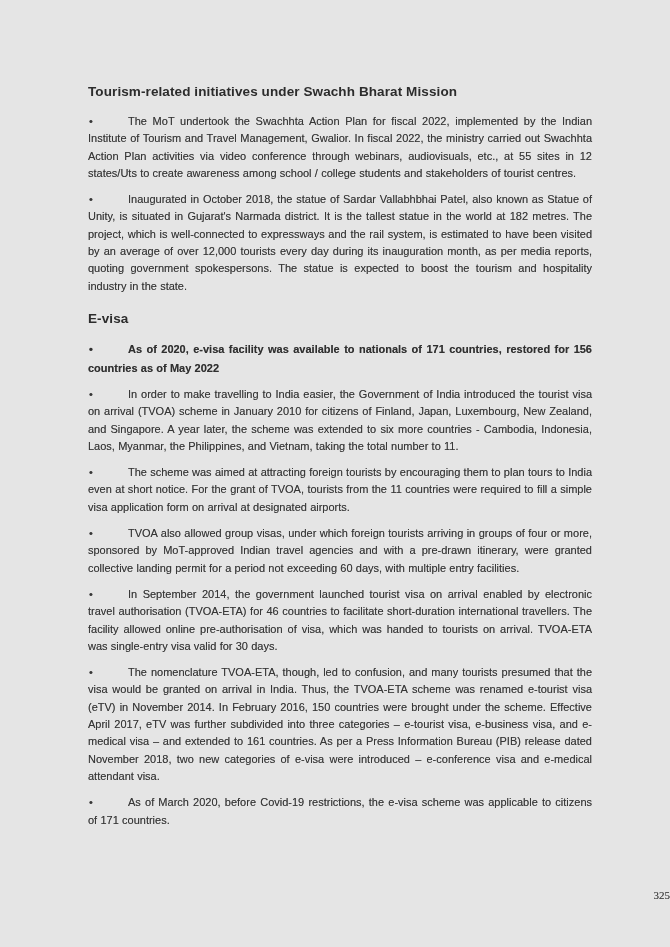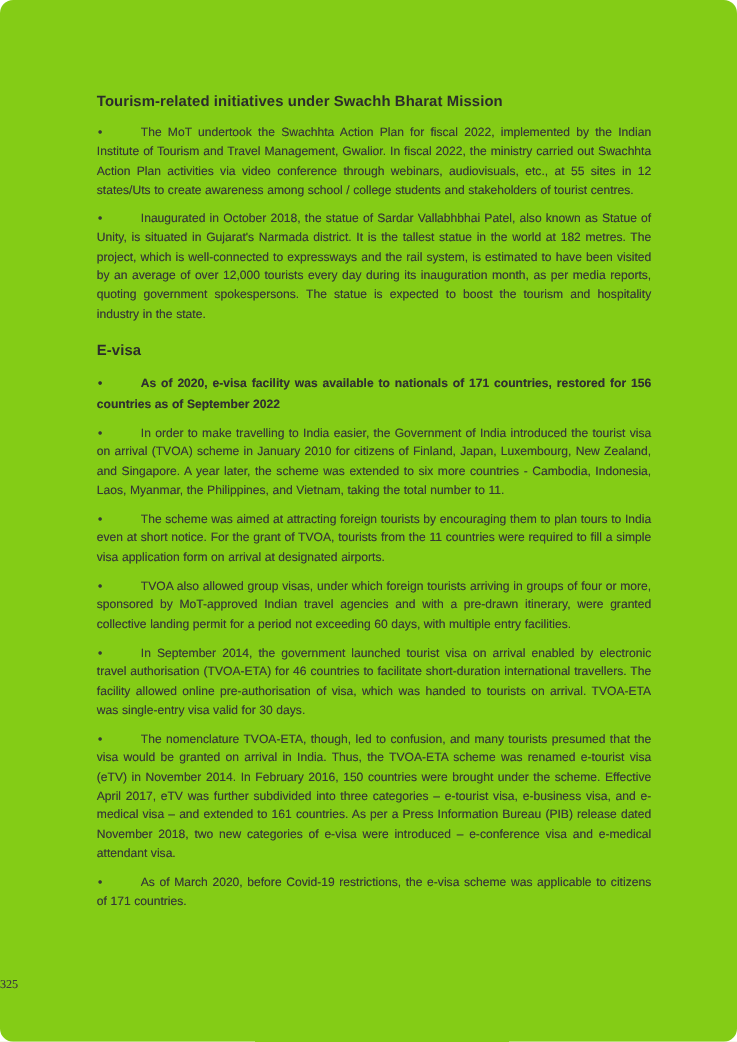--- a/index.html
+++ b/index.html
@@ -4,25 +4,24 @@
 <style>
   html, body {
     margin: 0;
     padding: 0;
     background: #ffffff;
   }
   .page {
     position: relative;
     width: 670px;
     height: 947px;
-    background: #84cc16;
+    background: #e5e5e5;
     overflow: hidden;
     font-family: "Liberation Sans", sans-serif;
     color: #373737;
-    border-radius: 12px;
   }
   .content {
     position: absolute;
     left: 88px;
     top: 0;
     width: 504px;
     padding-top: 84px;
   }
   .section { margin: 0; }
   .section-heading {
@@ -55,42 +54,42 @@
     font-weight: bold;
     line-height: 19.5px;
     margin-bottom: 7px;
     color: #303030;
   }
   .page-number {
     position: absolute;
     top: 889px;
     left: 0;
     width: 100%;
-    text-align: left;
+    text-align: right;
     font-family: "Liberation Serif", serif;
     font-size: 11px;
     color: #3c3c3c;
     text-shadow: 0 0 0.5px rgba(70,70,70,0.5);
   }
 </style>
 </head>
 <body>
 
 <div class="page">
   <main class="content" id="content">
       <section class="section">
         <h2 class="section-heading">Tourism-related initiatives under Swachh Bharat Mission</h2>
         <div class="para"><span class="bullet">•</span><span>The MoT undertook the Swachhta Action Plan for fiscal 2022, implemented by the Indian Institute of Tourism and Travel Management, Gwalior. In fiscal 2022, the ministry carried out Swachhta Action Plan activities via video conference through webinars, audiovisuals, etc., at 55 sites in 12 states/Uts to create awareness among school / college students and stakeholders of tourist centres.</span></div>
       </section>
       <section class="section">
         <div class="para"><span class="bullet">•</span><span>Inaugurated in October 2018, the statue of Sardar Vallabhbhai Patel, also known as Statue of Unity, is situated in Gujarat's Narmada district. It is the tallest statue in the world at 182 metres. The project, which is well-connected to expressways and the rail system, is estimated to have been visited by an average of over 12,000 tourists every day during its inauguration month, as per media reports, quoting government spokespersons. The statue is expected to boost the tourism and hospitality industry in the state.</span></div>
       </section>
       <section class="section">
         <h2 class="section-heading">E-visa</h2>
-        <div class="para bold"><span class="bullet">•</span><span>As of 2020, e-visa facility was available to nationals of 171 countries, restored for 156 countries as of September 2022</span></div>
+        <div class="para bold"><span class="bullet">•</span><span>As of 2020, e-visa facility was available to nationals of 171 countries, restored for 156 countries as of May 2022</span></div>
         <div class="para"><span class="bullet">•</span><span>In order to make travelling to India easier, the Government of India introduced the tourist visa on arrival (TVOA) scheme in January 2010 for citizens of Finland, Japan, Luxembourg, New Zealand, and Singapore. A year later, the scheme was extended to six more countries - Cambodia, Indonesia, Laos, Myanmar, the Philippines, and Vietnam, taking the total number to 11.</span></div>
         <div class="para"><span class="bullet">•</span><span>The scheme was aimed at attracting foreign tourists by encouraging them to plan tours to India even at short notice. For the grant of TVOA, tourists from the 11 countries were required to fill a simple visa application form on arrival at designated airports.</span></div>
         <div class="para"><span class="bullet">•</span><span>TVOA also allowed group visas, under which foreign tourists arriving in groups of four or more, sponsored by MoT-approved Indian travel agencies and with a pre-drawn itinerary, were granted collective landing permit for a period not exceeding 60 days, with multiple entry facilities.</span></div>
         <div class="para"><span class="bullet">•</span><span>In September 2014, the government launched tourist visa on arrival enabled by electronic travel authorisation (TVOA-ETA) for 46 countries to facilitate short-duration international travellers. The facility allowed online pre-authorisation of visa, which was handed to tourists on arrival. TVOA-ETA was single-entry visa valid for 30 days.</span></div>
         <div class="para"><span class="bullet">•</span><span>The nomenclature TVOA-ETA, though, led to confusion, and many tourists presumed that the visa would be granted on arrival in India. Thus, the TVOA-ETA scheme was renamed e-tourist visa (eTV) in November 2014. In February 2016, 150 countries were brought under the scheme. Effective April 2017, eTV was further subdivided into three categories – e-tourist visa, e-business visa, and e-medical visa – and extended to 161 countries. As per a Press Information Bureau (PIB) release dated November 2018, two new categories of e-visa were introduced – e-conference visa and e-medical attendant visa.</span></div>
         <div class="para"><span class="bullet">•</span><span>As of March 2020, before Covid-19 restrictions, the e-visa scheme was applicable to citizens of 171 countries.</span></div>
       </section>
     </main>
   <div class="page-number">325</div>
 </div>

